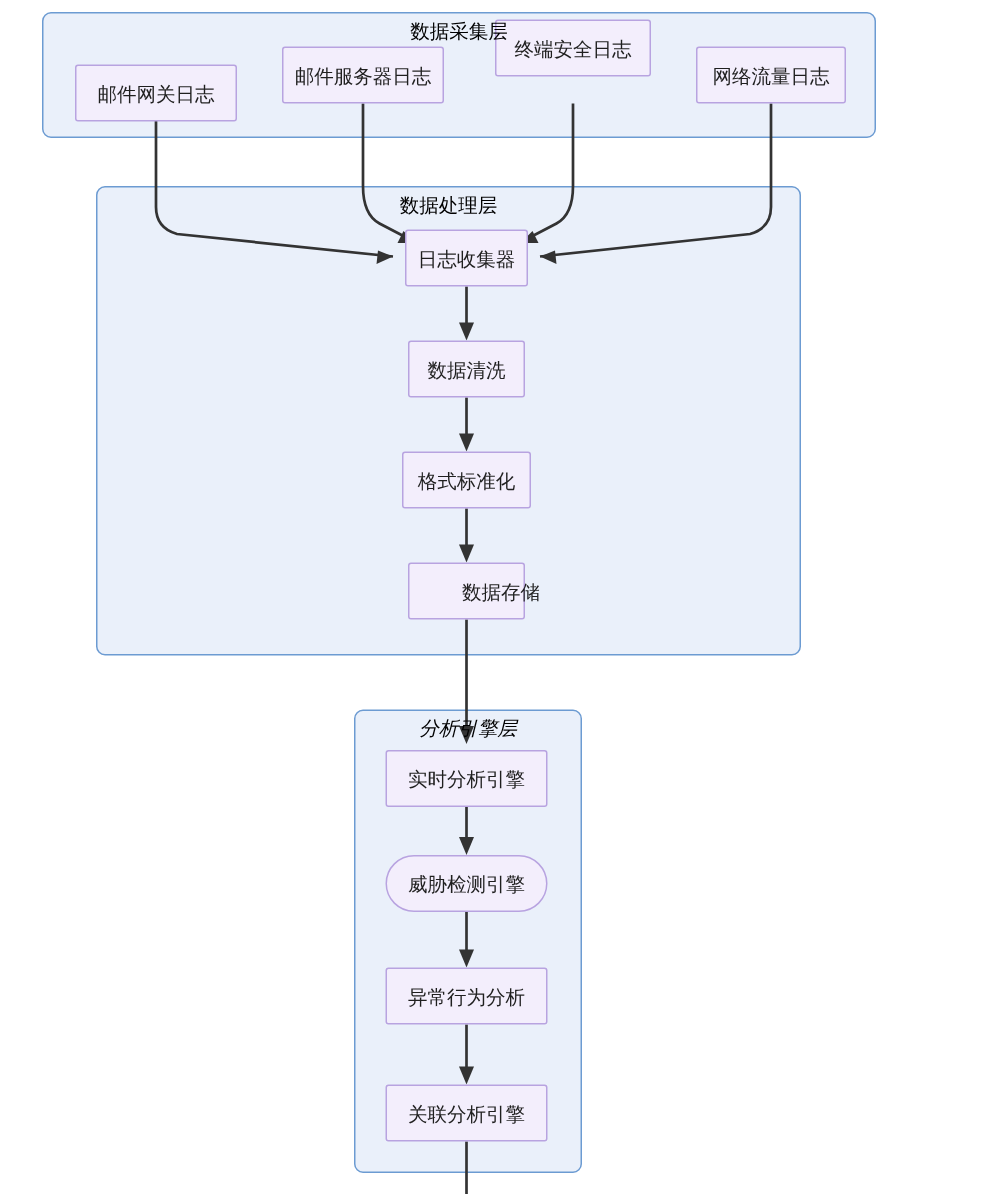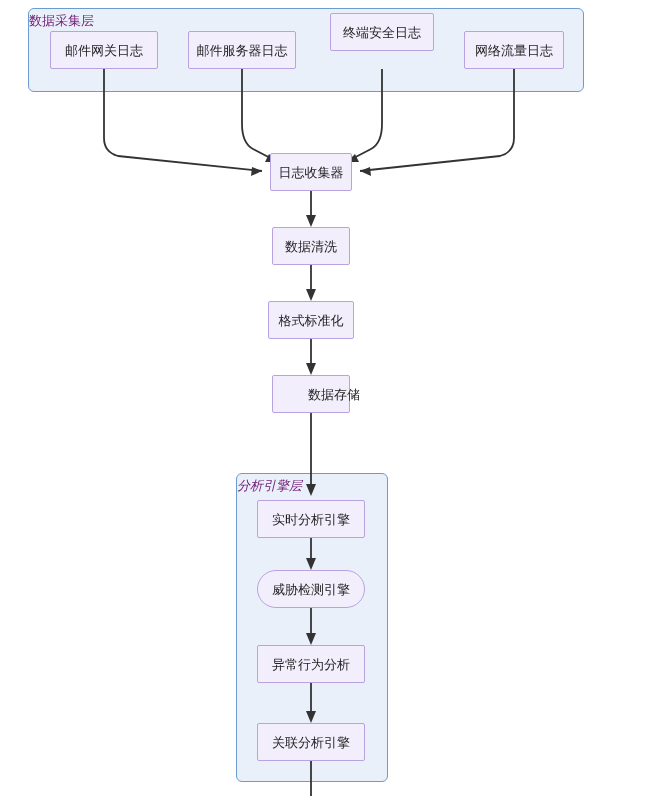--- a/index.html
+++ b/index.html
@@ -28,23 +28,24 @@
     box-sizing: border-box;
     background: #eaf0fa;
     border: 1px solid #6c9bd2;
     border-radius: 6px;
   }
   .cluster-title {
     position: absolute;
     top: 4px;
     left: 0;
     right: 0;
+    text-align: center;
     font-size: 13px;
     line-height: 16px;
-    color: #701a75;
+    color: #000000;
     white-space: nowrap;
     z-index: 6;
   }
 
   #cluster-collect { left: 28px;  top: 8px;   width: 556px; height: 84px; }
   #cluster-process { left: 64px;  top: 124px; width: 470px; height: 313px; }
   #cluster-analyze { left: 236px; top: 473px; width: 152px; height: 309px; font-style: italic; }
 
   
   .node {
@@ -57,21 +58,21 @@
     align-items: center;
     justify-content: center;
     font-size: 13px;
     line-height: 1;
     color: #1f1f1f;
     white-space: nowrap;
     z-index: 5;
   }
 
   
-  #node-gateway  { left: 50px;  top: 31px; width: 108px; height: 38px; }
+  #node-gateway  { left: 50px;  top: 43px; width: 108px; height: 38px; }
   #node-mailsrv  { left: 188px; top: 31px; width: 108px; height: 38px; }
   #node-endpoint { left: 330px; top: 13px; width: 104px; height: 38px; }
   #node-netflow  { left: 464px; top: 31px; width: 100px; height: 38px; }
 
   
   #node-collector  { left: 270px; top: 153px; width: 82px; height: 38px; }
   #node-clean      { left: 272px; top: 227px; width: 78px; height: 38px; }
   #node-normalize  { left: 268px; top: 301px; width: 86px; height: 38px; }
   #node-storage    { left: 272px; top: 375px; width: 78px; height: 38px; padding-left: 46px; }
 
@@ -100,20 +101,23 @@
 </style>
 </head>
 <body>
 
 <div id="diagram-root">
 
   <div class="cluster" id="cluster-collect">
     <div class="cluster-title">数据采集层</div>
   </div>
 
+  <div class="cluster" id="cluster-process">
+    <div class="cluster-title">数据处理层</div>
+  </div>
 
   <div class="cluster" id="cluster-analyze">
     <div class="cluster-title">分析引擎层</div>
   </div>
 
   <svg id="edge-layer" viewBox="0 0 658 796">
 
     <g>
       <path class="edge-path" d="M 104,69 L 104,138 Q 104,152 118,156 L 262,171"></path>
       <polygon class="edge-head" points="262,171 252,167 251,176"></polygon>

